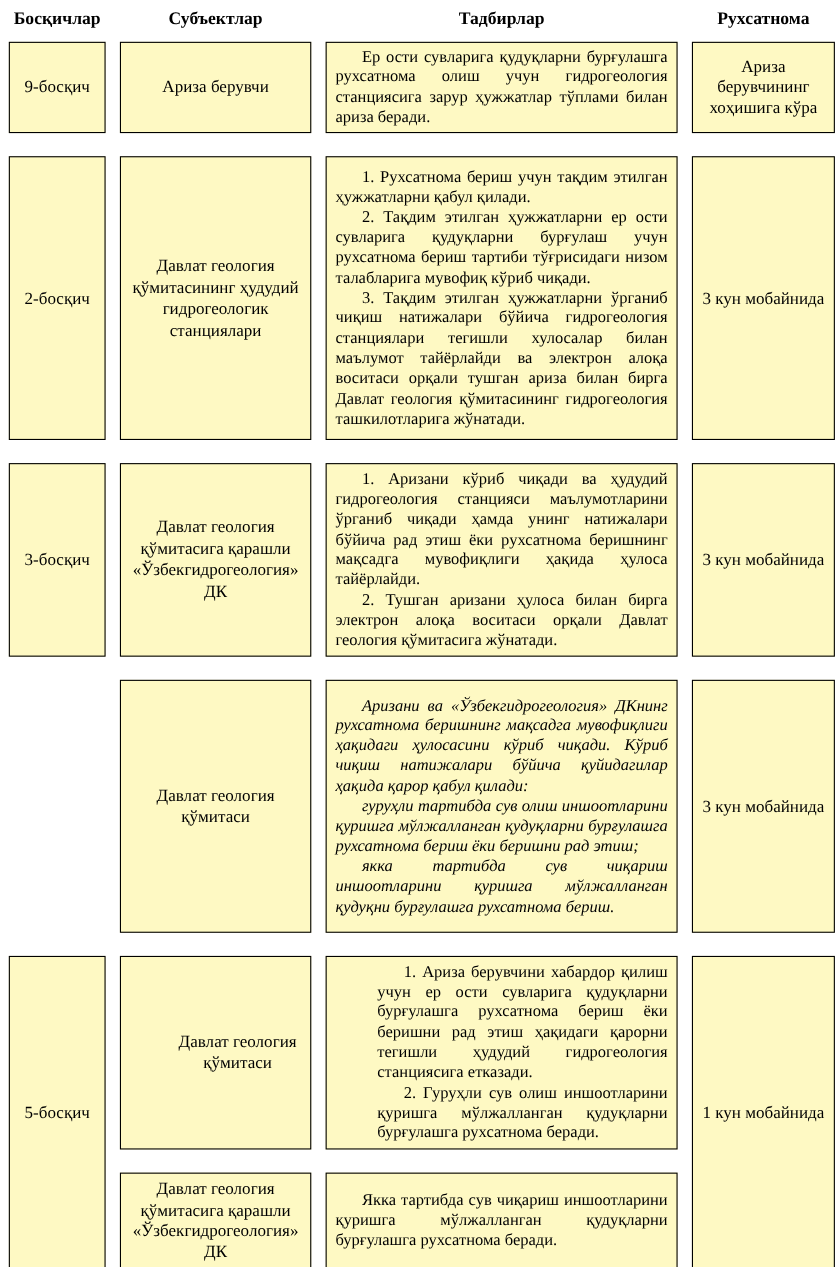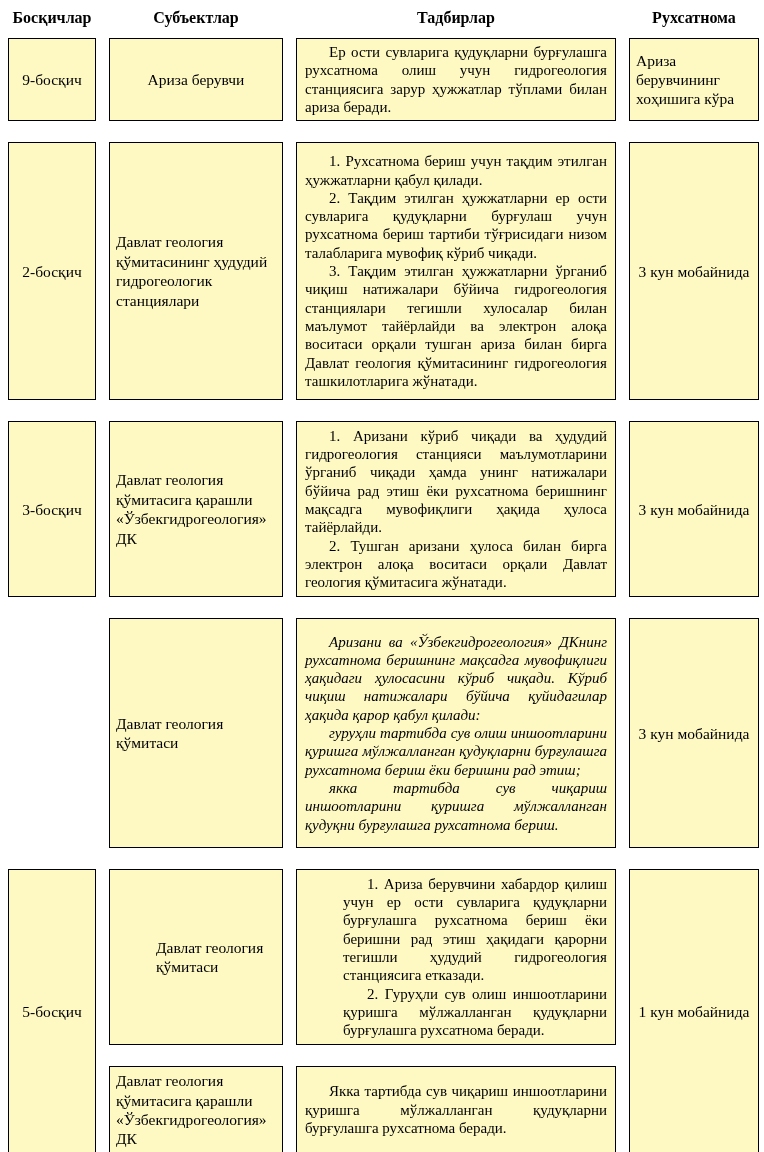--- a/index.html
+++ b/index.html
@@ -39,20 +39,21 @@
   }
   .box {
     border: 1.5px solid #000000;
     box-sizing: border-box;
     background: #fef9c3;
   }
   .center-cell {
     display: flex;
     align-items: center;
     justify-content: center;
+    text-align: center;
     font-size: 15.5px;
     line-height: 1.25;
     padding: 4px 6px;
   }
   .actions-cell {
     padding: 4px 8px 4px 8px;
     font-size: 15px;
     line-height: 1.22;
     display: flex;
     flex-direction: column;

